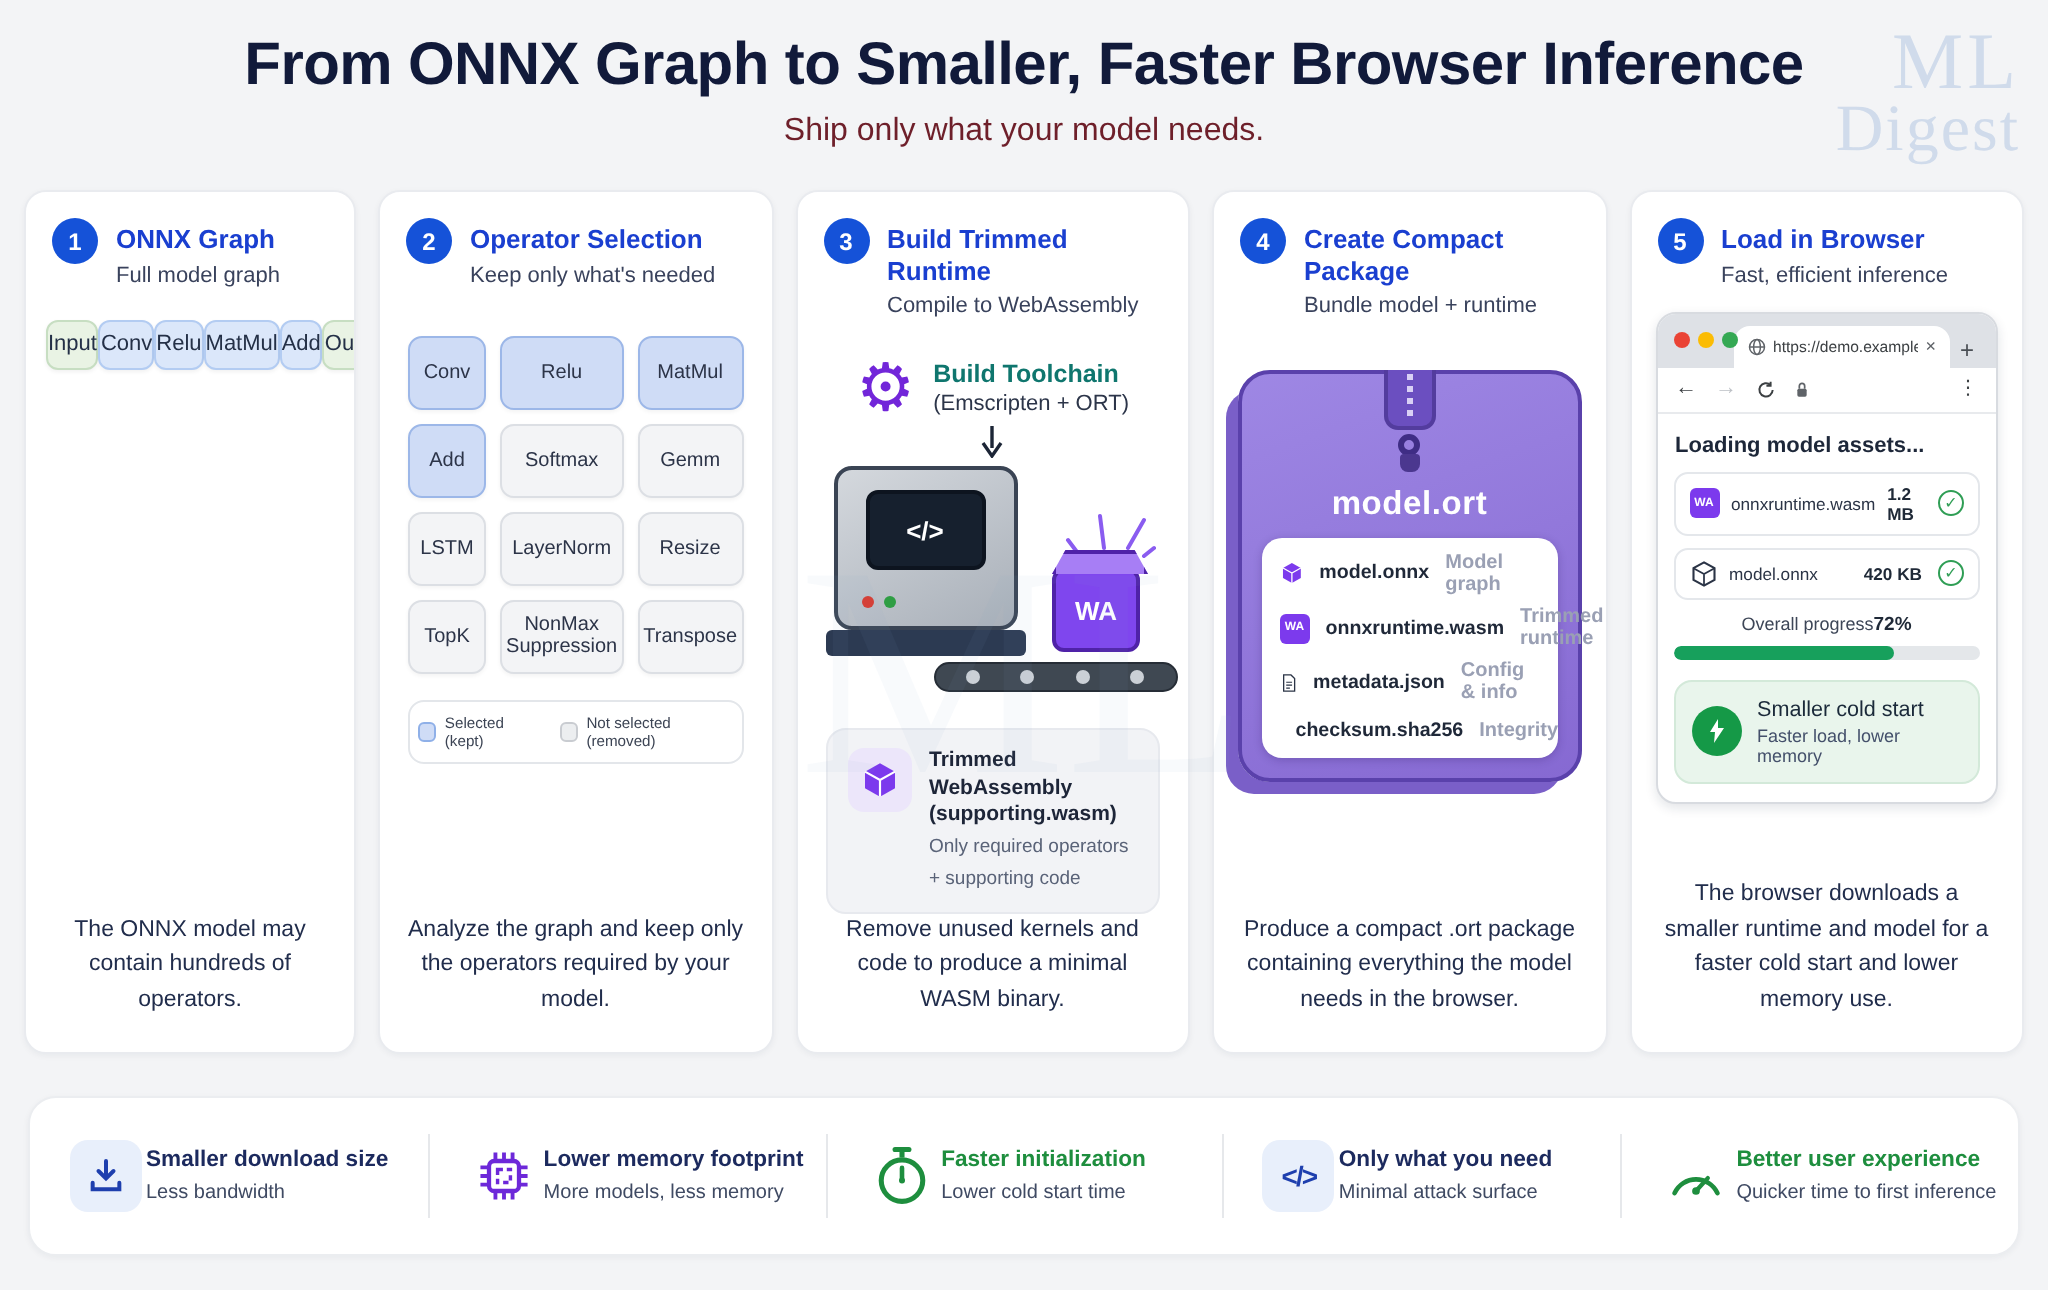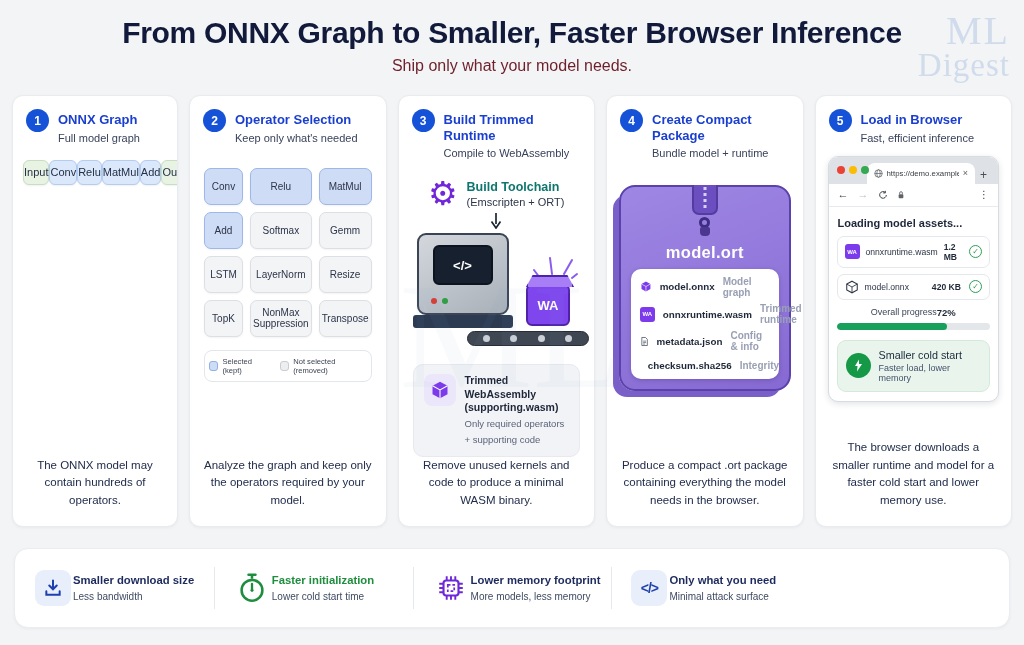--- a/index.html
+++ b/index.html
@@ -440,48 +440,61 @@
           <path d="M4 16 V20 H20 V16" fill="none" stroke="#1e3fae" stroke-width="2.4" stroke-linecap="round"></path>
         </svg>
     </div>
     <div>
       <div class="b-title navy">Smaller download size</div>
       <div class="b-sub">Less bandwidth</div>
     </div>
   </div>
   <div class="benefit">
     <div class="b-icon">
+      <svg width="30" height="30" viewBox="0 0 28 28">
+          <rect x="7" y="7" width="14" height="14" rx="2.5" fill="none" stroke="#6d28d9" stroke-width="2"></rect>
+          <rect x="11" y="11" width="6" height="6" fill="none" stroke="#6d28d9" stroke-width="1.6" stroke-dasharray="2.5 1.8"></rect>
+          <path d="M10 7 V3 M14 7 V3 M18 7 V3 M10 21 V25 M14 21 V25 M18 21 V25 M7 10 H3 M7 14 H3 M7 18 H3 M21 10 H25 M21 14 H25 M21 18 H25" stroke="#6d28d9" stroke-width="1.8"></path>
+        </svg>
+    </div>
+    <div>
+      <div class="b-title navy">Lower memory footprint</div>
+      <div class="b-sub">More models, less memory</div>
+    </div>
+  </div>
+  <div class="benefit">
+    <div class="b-icon">
       <svg width="28" height="30" viewBox="0 0 24 26">
           <path d="M9 1.5 H15" stroke="#1e8e3e" stroke-width="2.2" stroke-linecap="round"></path>
           <path d="M12 1.5 V5" stroke="#1e8e3e" stroke-width="2.2"></path>
           <circle cx="12" cy="15" r="9" fill="none" stroke="#1e8e3e" stroke-width="2.2"></circle>
           <path d="M12 15 V9.5" stroke="#1e8e3e" stroke-width="2" stroke-linecap="round"></path>
           <circle cx="12" cy="15" r="1.3" fill="#1e8e3e"></circle>
         </svg>
     </div>
     <div>
       <div class="b-title green">Faster initialization</div>
       <div class="b-sub">Lower cold start time</div>
     </div>
   </div>
   <div class="benefit">
-    <div class="b-icon">
-      <svg width="30" height="30" viewBox="0 0 28 28">
-          <rect x="7" y="7" width="14" height="14" rx="2.5" fill="none" stroke="#6d28d9" stroke-width="2"></rect>
-          <rect x="11" y="11" width="6" height="6" fill="none" stroke="#6d28d9" stroke-width="1.6" stroke-dasharray="2.5 1.8"></rect>
-          <path d="M10 7 V3 M14 7 V3 M18 7 V3 M10 21 V25 M14 21 V25 M18 21 V25 M7 10 H3 M7 14 H3 M7 18 H3 M21 10 H25 M21 14 H25 M21 18 H25" stroke="#6d28d9" stroke-width="1.8"></path>
-        </svg>
-    </div>
-    <div>
-      <div class="b-title navy">Lower memory footprint</div>
-      <div class="b-sub">More models, less memory</div>
-    </div>
-  </div>
-  <div class="benefit">
     <div class="b-icon-bg">
       <span class="code-glyph">&lt;/&gt;</span>
     </div>
     <div>
       <div class="b-title navy">Only what you need</div>
       <div class="b-sub">Minimal attack surface</div>
     </div>
   </div>
+  <div class="benefit">
+    <div class="b-icon">
+      <svg width="30" height="26" viewBox="0 0 28 24">
+          <path d="M4 20 A11 11 0 0 1 24 20" fill="none" stroke="#1e8e3e" stroke-width="2.2" stroke-linecap="round"></path>
+          <path d="M14 19 L19.5 13" stroke="#1e8e3e" stroke-width="2" stroke-linecap="round"></path>
+          <circle cx="14" cy="19" r="1.8" fill="#1e8e3e"></circle>
+        </svg>
+    </div>
+    <div>
+      <div class="b-title green">Better user experience</div>
+      <div class="b-sub">Quicker time to first inference</div>
+    </div>
+  </div>
 </div>
 
 </body></html>

